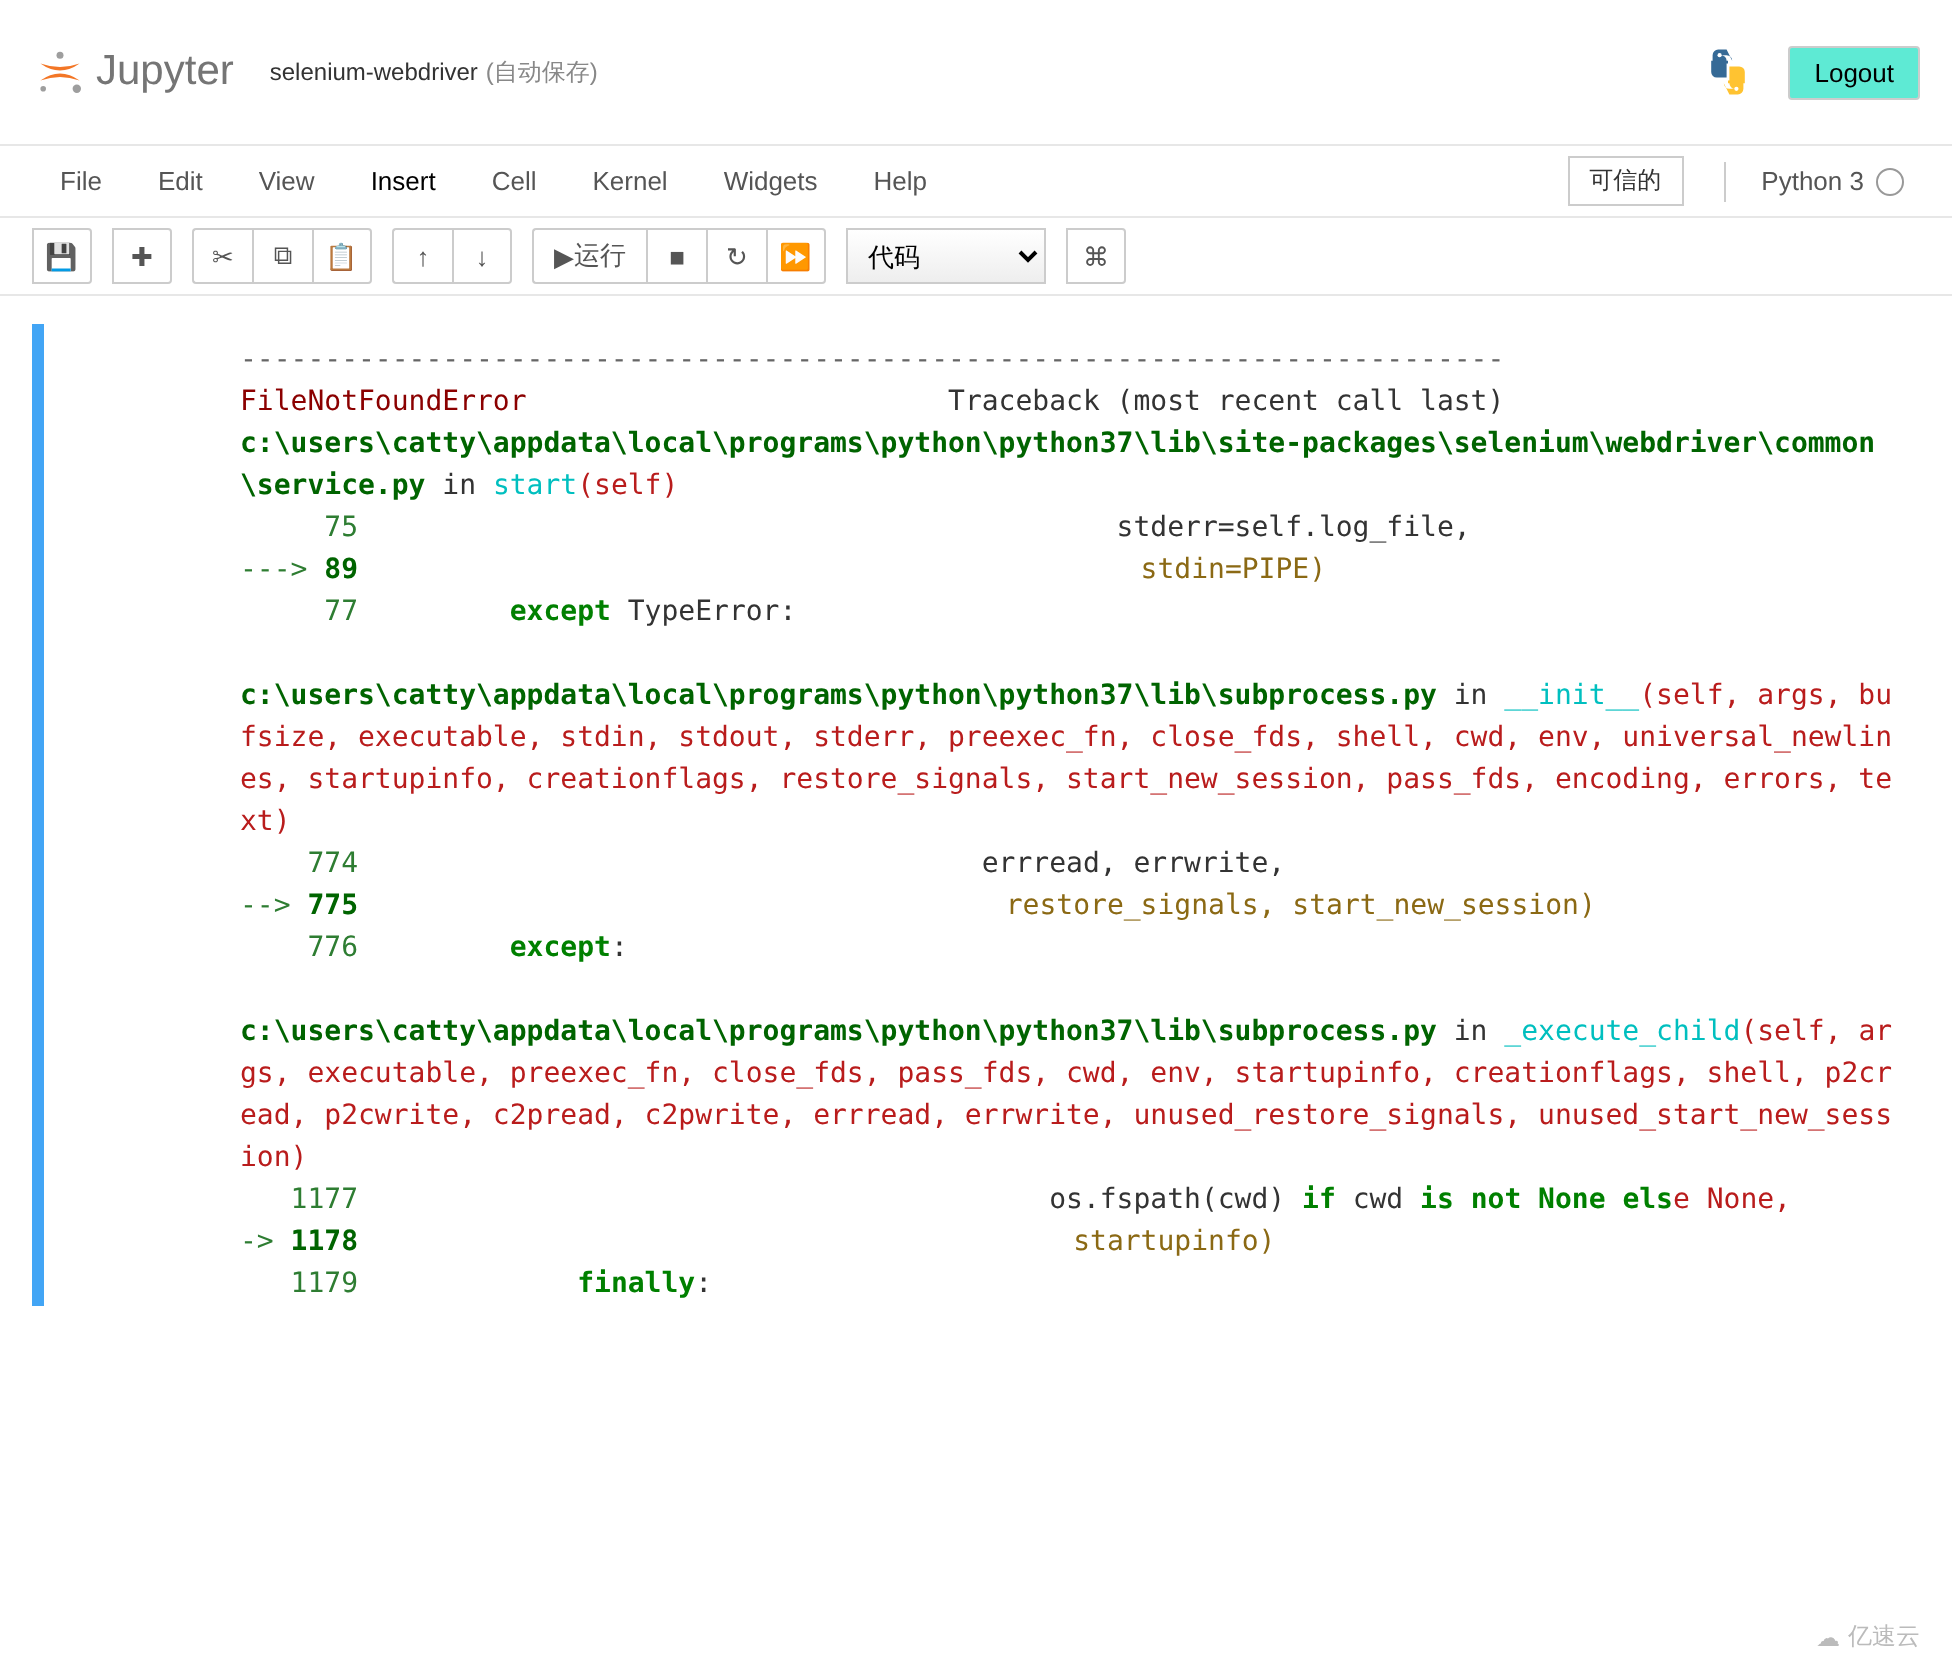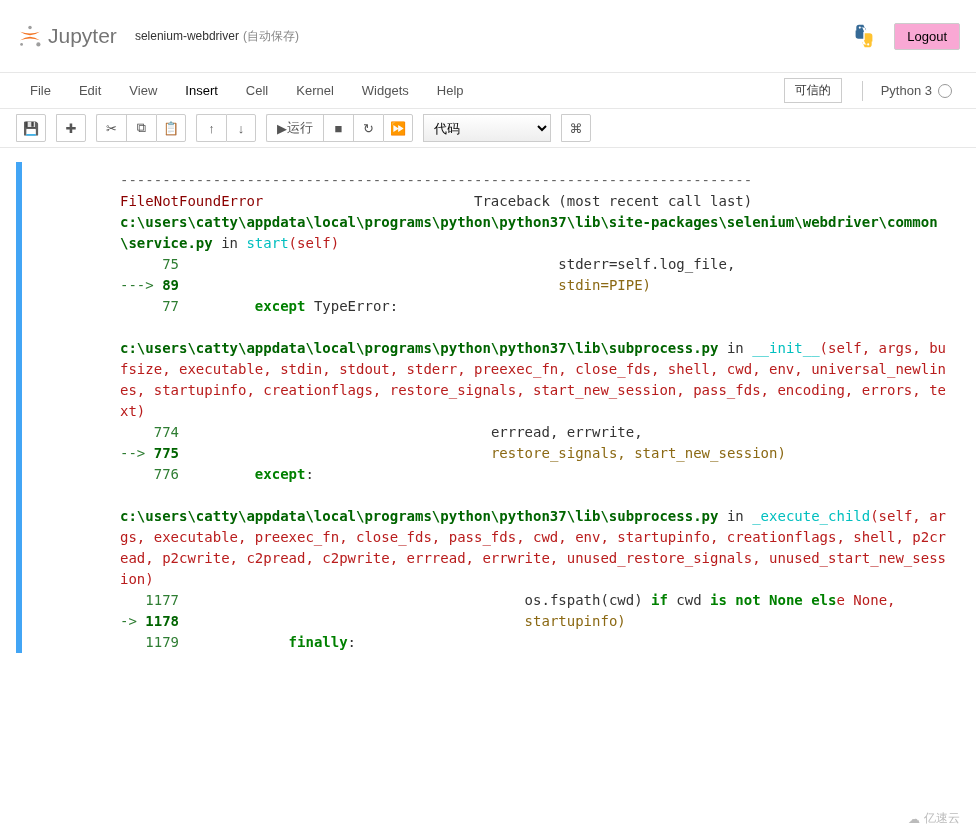--- a/index.html
+++ b/index.html
@@ -5,52 +5,52 @@
 * { margin:0; padding:0; box-sizing:border-box; }
 body { font-family:"Helvetica Neue",Helvetica,Arial,sans-serif; font-size:13px; color:#333; background:#fff; width:976px; }
 .header { display:flex; align-items:center; padding:22px 16px; border-bottom:1px solid #e7e7e7; }
 .logo { display:flex; align-items:center; gap:4px; }
 .logo-icon { width:28px; height:28px; }
 .logo-text { font-size:21px; color:#757575; }
 .title { font-size:12px; color:#333; margin-left:18px; }
 .autosave { font-size:12px; color:#888; margin-left:4px; }
 .spacer { flex:1; }
 .py-logo { width:28px; height:28px; margin-right:16px; }
-.logout { border:1px solid #ccc; background:#f9a8d4; padding:5px 12px; border-radius:2px; font-size:13px; cursor:pointer; }
+.logout { border:1px solid #ccc; background:#5eead4; padding:5px 12px; border-radius:2px; font-size:13px; cursor:pointer; }
 .menubar { display:flex; align-items:center; padding:0 16px; border-bottom:1px solid #e7e7e7; height:36px; }
 .menubar-item { padding:6px 14px; color:#555; cursor:pointer; font-size:13px; }
 .trusted { border:1px solid #ccc; padding:3px 10px; border-radius:0; font-size:12px; margin-right:20px; }
 .kernel-ind { display:flex; align-items:center; gap:6px; font-size:13px; color:#555; margin-right:8px; }
 .kernel-circ { width:14px; height:14px; border:1.5px solid #999; border-radius:50%; }
 .toolbar { display:flex; align-items:center; padding:5px 16px; border-bottom:1px solid #e7e7e7; gap:0; }
 .tb-btn { border:1px solid #ccc; background:#fff; width:30px; height:28px; display:flex; align-items:center; justify-content:center; cursor:pointer; font-size:13px; color:#555; }
 .tb-group { display:flex; margin-right:10px; }
 .tb-group .tb-btn:not(:last-child){ border-right:none; }
 .tb-group .tb-btn:first-child{ border-radius:2px 0 0 2px; }
 .tb-group .tb-btn:last-child{ border-radius:0 2px 2px 0; }
 .tb-run { width:auto; padding:0 10px; }
-.tb-select { border:1px solid #ccc; height:28px; width:128px; padding:0 6px; font-size:13px; background:linear-gradient(#fff,#eee); }
+.tb-select { border:1px solid #ccc; height:28px; width:100px; padding:0 6px; font-size:13px; background:linear-gradient(#fff,#eee); }
 .notebook { padding:14px 16px 30px 16px; }
 .cell-wrap { border-left:6px solid #42A5F5; padding-left:0; }
 .cell { display:flex; padding:6px 10px; }
 .prompt { width:88px; text-align:right; padding:10px 10px 0 0; font-family:"DejaVu Sans Mono",monospace; font-size:14px; flex-shrink:0; }
 .prompt-in { color:#303F9F; }
 .code-area { flex:1; border:1px solid #cfcfcf; background:#f7f7f7; padding:10px 12px; font-family:"DejaVu Sans Mono",monospace; font-size:14px; line-height:1.5; min-height:120px; border-radius:2px; }
 .output { display:flex; padding:0 10px; }
 .output-body { flex:1; font-family:"DejaVu Sans Mono",monospace; font-size:14px; line-height:1.5; padding-top:8px; white-space:pre-wrap; word-break:break-all; }
 .c-kw { color:#008000; font-weight:bold; }
 .c-str { color:#BA2121; }
 .c-err { color:#8B0000; }
 .c-path { color:#006400; font-weight:bold; }
 .c-fn { color:#00BFBF; }
 .c-args { color:#b91c1c; font-weight:normal; }
 .c-ln { color:#2e7d32; }
 .c-arrow { color:#2e7d32; }
 .c-cur { color:#006400; font-weight:bold; }
-.c-call { color:#8B6914; }
+.c-call { color:#8B6914;padding-left:12px; }
 .c-sep { color:#666; }
 .watermark { position:fixed; right:16px; bottom:10px; font-size:12px; color:#bbb; display:flex; align-items:center; gap:4px; }
 </style>
 </head>
 <body>
 
 <div class="header">
   <div class="logo">
     <svg class="logo-icon" viewBox="0 0 40 40">
         <circle cx="20" cy="8" r="2.5" fill="#9E9E9E"></circle>

